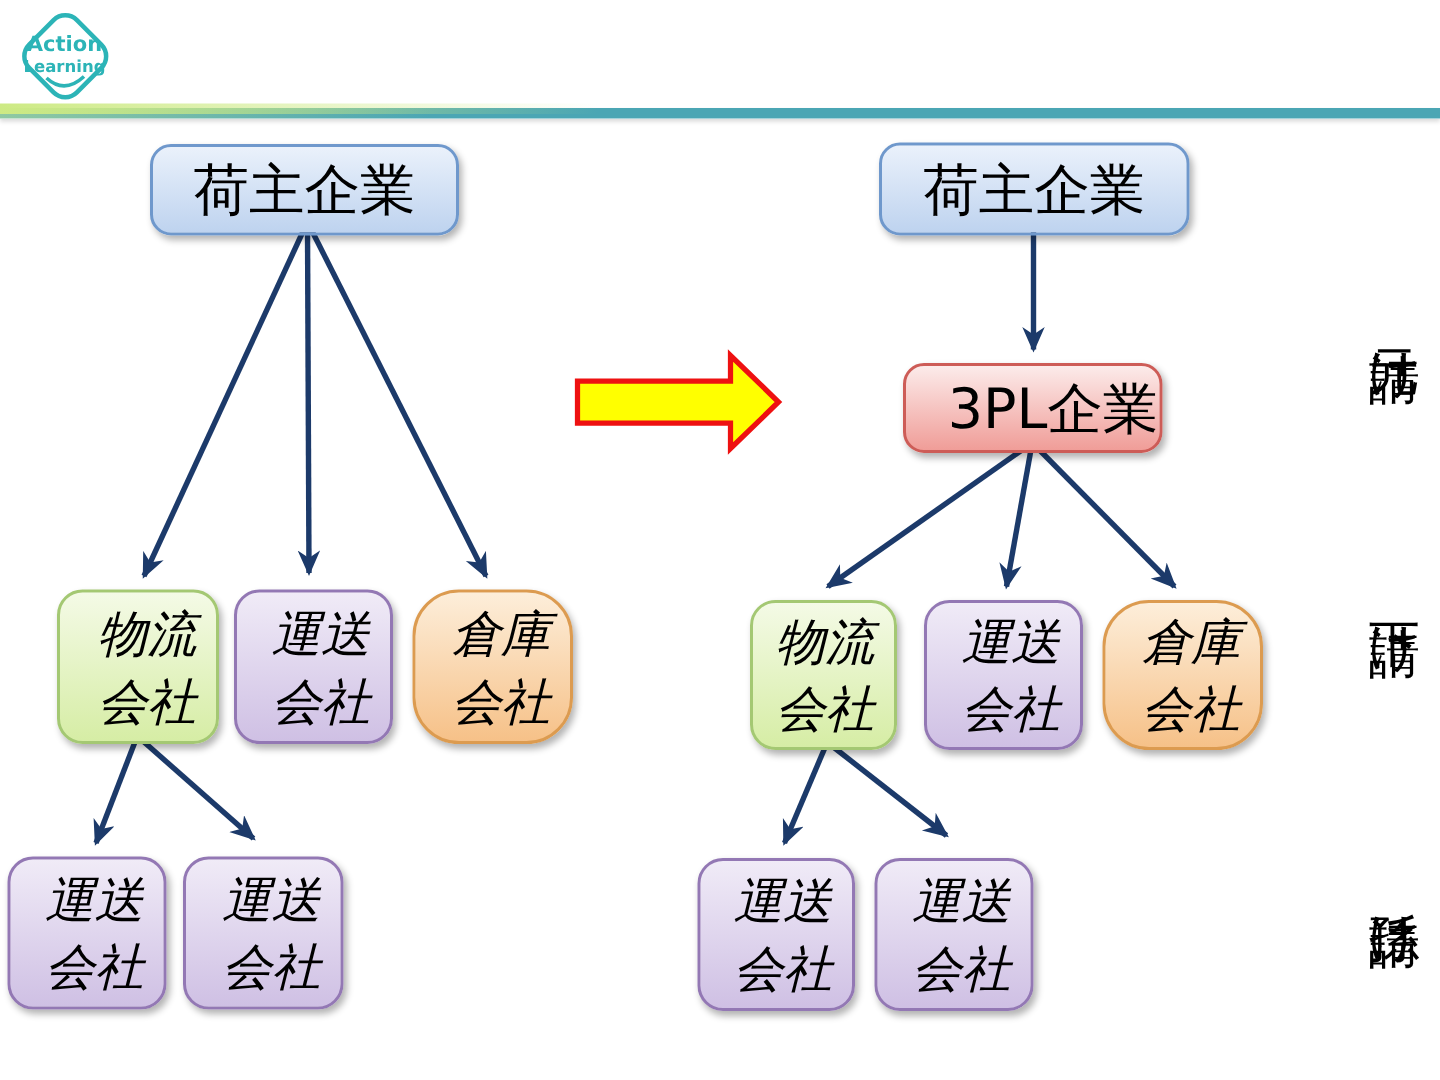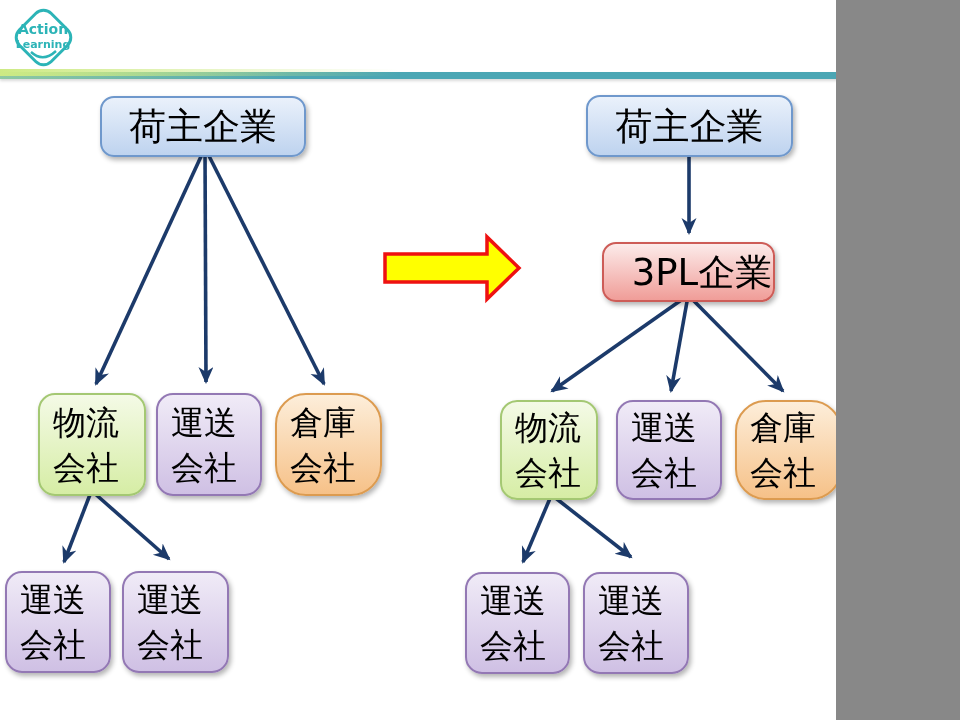--- a/index.html
+++ b/index.html
@@ -1,17 +1,17 @@
 <!DOCTYPE html>
 <html style="--arrow-navy: #1c3a6a; --bar-teal: #4ba6b4; --bar-green: #cdea84; --logo-teal: #2cb4b7; --transform-yellow: #ffff00; --transform-red: #ee1111; --box-blue-border: #6f98cc; --box-blue-top: #eaf1fb; --box-blue-bottom: #bed3ef; --box-red-border: #cd5c57; --box-red-top: #fcebea; --box-red-bottom: #f09d98; --box-green-border: #a4c873; --box-green-top: #f4fae6; --box-green-bottom: #d6eda5; --box-purple-border: #9378b4; --box-purple-top: #f0ebf7; --box-purple-bottom: #cfc0e4; --box-orange-border: #dc9b50; --box-orange-top: #fdeeda; --box-orange-bottom: #f6c188;"><head>
 <meta charset="utf-8">
 <style>
   html,body{margin:0;padding:0;background:#888;}
   #slide{
-    position:relative;width:836px;height:720px;background:#ffffff;
+    position:relative;width:960px;height:720px;background:#ffffff;
     font-family:"DejaVu Sans","Liberation Sans",sans-serif;color:#000;overflow:hidden;
   }
   
   #logo{position:absolute;left:9px;top:1px;width:68px;height:74px;}
   #page-title{
     position:absolute;left:74px;top:4px;width:820px;height:54px;
     font-size:37px;font-weight:500;letter-spacing:1px;color:#000;white-space:nowrap;
   }
   #divider{position:absolute;left:0;top:69px;width:960px;height:12px;}
   #divider .teal{
@@ -19,25 +19,25 @@
     background:linear-gradient(90deg,#8fc9a2 0%,var(--bar-teal,#4ba6b4) 30%,var(--bar-teal,#4ba6b4) 100%);
     box-shadow:0 2px 3px rgba(0,0,0,.15);
   }
   #divider .green{
     position:absolute;left:0;top:0;width:420px;height:7px;
     background:linear-gradient(90deg,var(--bar-green,#cdea84) 0%,rgba(205,234,132,0) 95%);
   }
   
   .node{
     position:absolute;display:flex;align-items:center;justify-content:center;
-    text-align:left;border:2px solid;box-sizing:border-box;
+    text-align:right;border:2px solid;box-sizing:border-box;
     box-shadow:2px 3px 5px rgba(0,0,0,.30);line-height:45px;
   }
   .node.single{white-space:nowrap;font-size:37px;border-radius:14px;}
-  .node.multi{font-size:33px;border-radius:17px;padding:0 13px;}
+  .node.multi{font-size:33px;border-radius:17px;padding:0 13px;font-style:italic;}
   .node.blue{border-color:var(--box-blue-border,#6f98cc);
     background:linear-gradient(180deg,var(--box-blue-top,#eaf1fb) 0%,var(--box-blue-bottom,#bed3ef) 100%);}
   .node.red{border-color:var(--box-red-border,#cd5c57);
     background:linear-gradient(180deg,var(--box-red-top,#fcebea) 0%,var(--box-red-bottom,#f09d98) 100%);padding-left:27px;}
   .node.green{border-color:var(--box-green-border,#a4c873);
     background:linear-gradient(180deg,var(--box-green-top,#f4fae6) 0%,var(--box-green-bottom,#d6eda5) 100%);}
   .node.purple{border-color:var(--box-purple-border,#9378b4);
     background:linear-gradient(180deg,var(--box-purple-top,#f0ebf7) 0%,var(--box-purple-bottom,#cfc0e4) 100%);}
   .node.orange{border-color:var(--box-orange-border,#dc9b50);
     background:linear-gradient(180deg,var(--box-orange-top,#fdeeda) 0%,var(--box-orange-bottom,#f6c188) 100%);border-radius:31px;}

